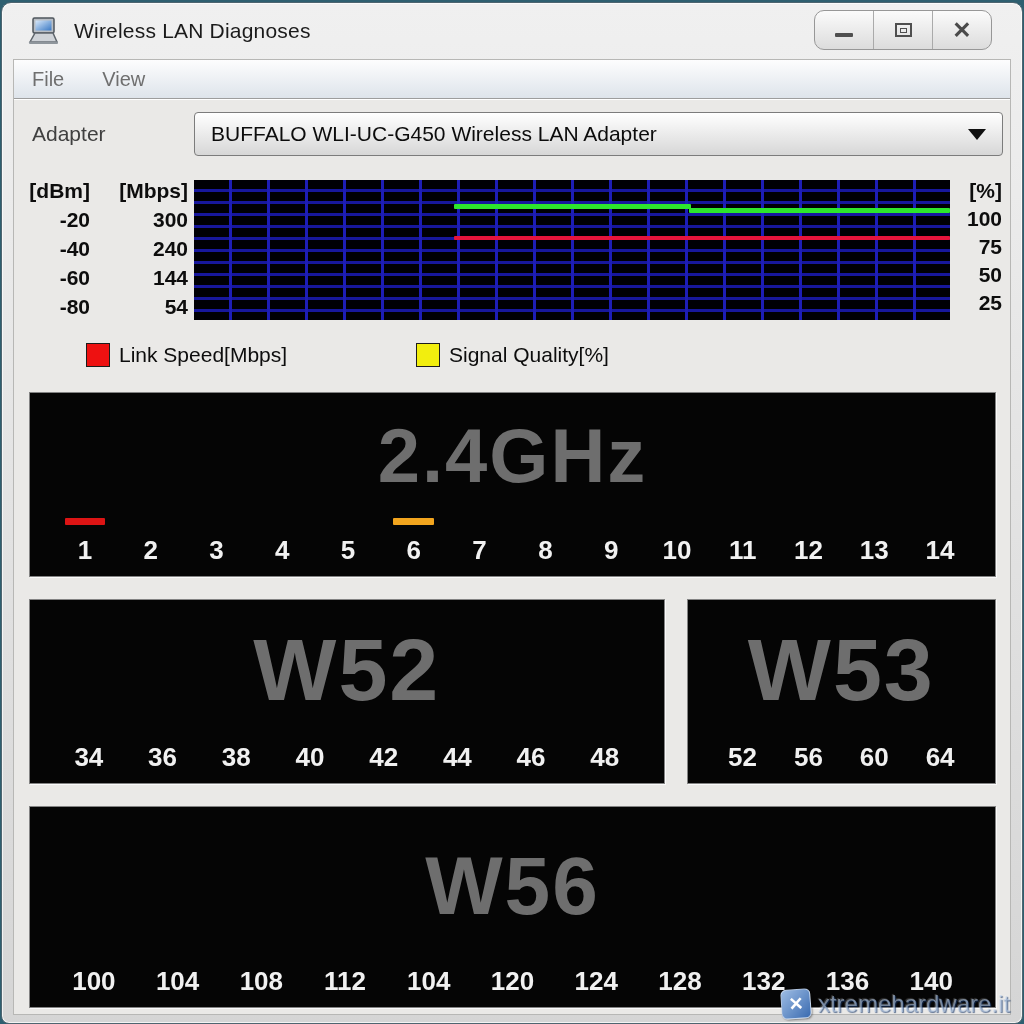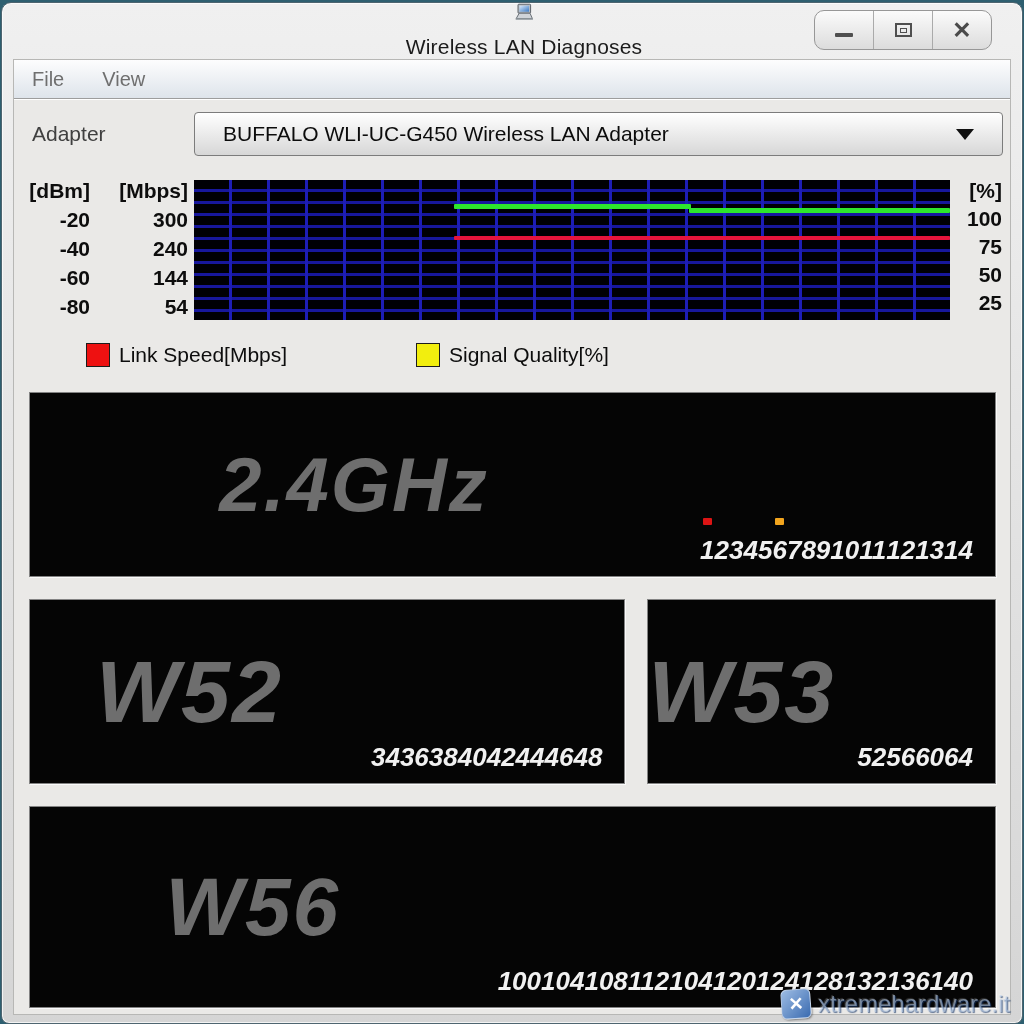--- a/index.html
+++ b/index.html
@@ -1,37 +1,37 @@
 <!DOCTYPE html>
 <html><head>
 <meta charset="utf-8">
 <style>
   html,body{margin:0;padding:0;background:#2e5f70;font-family:"Liberation Sans",sans-serif;}
   .window{position:relative;width:1020px;height:1020px;margin:2px auto;background:linear-gradient(#f0f0f0,#d5d5d5);
     border:1px solid #4e6570;border-radius:10px 10px 8px 8px;overflow:hidden;box-shadow:inset 0 0 0 1px rgba(255,255,255,.7);}
   
-  .titlebar{height:56px;display:flex;align-items:center;padding-left:24px;gap:14px;flex-direction:column;}
+  .titlebar{height:56px;display:flex;align-items:center;padding-left:24px;gap:14px;}
   .title{font-size:21px;color:#1b1b1b;font-weight:500;letter-spacing:.2px;}
   .controls{position:absolute;top:7px;right:30px;display:flex;height:38px;border:1px solid #979797;border-radius:10px;
     background:linear-gradient(#fbfbfb,#dcdcdc);overflow:hidden;}
   .ctrl{width:58px;display:flex;align-items:center;justify-content:center;cursor:default;}
   .ctrl + .ctrl{border-left:1px solid #aaa;}
   .glyph-min{width:18px;height:4px;background:#4f4f4f;border-radius:1px;margin-top:10px;}
   .glyph-max{width:13px;height:10px;border:2px solid #4f4f4f;display:flex;align-items:center;justify-content:center;}
   .glyph-max i{display:block;width:5px;height:3px;border:1px solid #4f4f4f;}
   .glyph-close{font-size:23px;color:#4a4a4a;font-weight:700;line-height:1;}
   
   .client{position:absolute;left:11px;right:11px;top:56px;bottom:8px;background:#eae9e7;border:1px solid #b7b7b5;}
   .menubar{height:38px;display:flex;align-items:center;gap:38px;padding-left:18px;
     background:linear-gradient(#fdfdfe,#dee4eb);border-bottom:1px solid #9d9d9d;box-shadow:0 1px 0 #fff;}
   .menu-item{font-size:20px;color:#6f6f6f;}
   .adapter-row{display:flex;align-items:center;margin-top:13px;padding-left:18px;}
   .adapter-label{font-size:21px;color:#404040;flex:0 0 162px;}
   .combo{flex:1;margin-right:7px;height:42px;border:1px solid #7c7c7c;border-radius:4px;
-    background:linear-gradient(#ffffff,#d7d7d7);display:flex;align-items:center;padding:0 28px;font-size:21px;color:#0c0c0c;}
+    background:linear-gradient(#ffffff,#d7d7d7);display:flex;align-items:center;padding:0 16px;font-size:21px;color:#0c0c0c;}
   .combo-arrow{margin-left:auto;width:0;height:0;border-left:9px solid transparent;border-right:9px solid transparent;border-top:11px solid #101010;}
   
   .graph-section{display:grid;grid-template-columns:180px 1fr 60px;margin-top:24px;}
   .axis-left{display:grid;grid-template-columns:82px 98px;align-content:start;}
   .ax-cell{height:29px;text-align:right;padding-right:6px;font-size:21px;font-weight:600;color:#0d0d0d;line-height:27px;}
   .ax-h{line-height:22px;height:26px;}
   .chart{position:relative;height:140px;overflow:hidden;
     background:
       repeating-linear-gradient(to right, transparent 0 35px, #1d1db6 35px 38px),
       repeating-linear-gradient(to bottom, transparent 0 9px, #17179c 9px 12px),
@@ -42,21 +42,21 @@
   .speed{left:34.4%;width:65.6%;top:56px;height:4px;}
   .axis-right{display:flex;flex-direction:column;align-content:start;}
   .axr-cell{height:28px;text-align:right;padding-right:8px;font-size:21px;font-weight:600;color:#0d0d0d;line-height:26px;}
   .axr-h{height:26px;line-height:22px;}
   
   .legend{display:flex;margin-top:16px;padding-left:72px;height:34px;align-items:center;}
   .legend-item{width:330px;display:flex;align-items:center;gap:9px;}
   .legend-box{width:24px;height:24px;border:1px solid #1c1c1c;box-sizing:border-box;}
   .legend-label{font-size:21px;color:#0d0d0d;font-weight:500;}
   
-  .band{background:#050505;border:1px solid #838383;box-shadow:1px 1px 0 #fafafa;display:flex;flex-direction:row;font-style:italic;}
+  .band{background:#050505;border:1px solid #838383;box-shadow:1px 1px 0 #fafafa;display:flex;flex-direction:column;}
   .band-24{margin:20px 14px 0 15px;height:183px;}
   .bands-row{display:flex;gap:22px;margin:22px 14px 0 15px;height:185px;border-radius:23px;}
   .band-w52{flex:637;}
   .band-w53{flex:309;}
   .band-w56{margin:22px 14px 0 15px;height:200px;}
   .band-title{flex:1;display:flex;align-items:center;justify-content:center;color:#6e6e6e;font-weight:700;letter-spacing:2px;}
   .band-24 .band-title{font-size:76px;}
   .band-w52 .band-title,.band-w53 .band-title{font-size:88px;}
   .band-w56 .band-title{font-size:82px;}
   .chan-row{display:flex;padding:0 22px 8px;}

